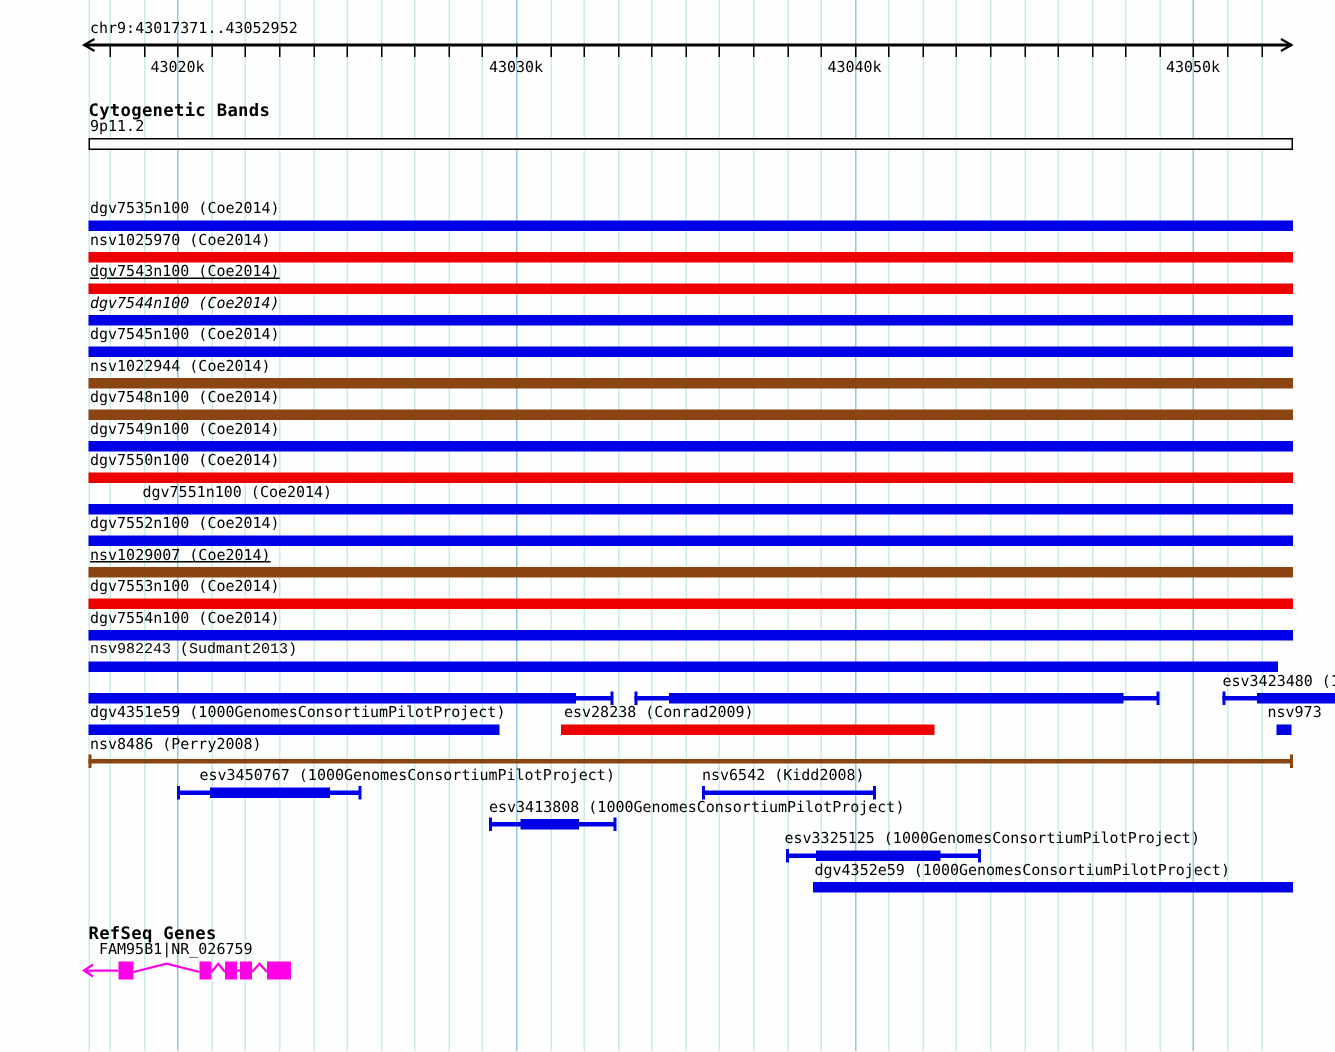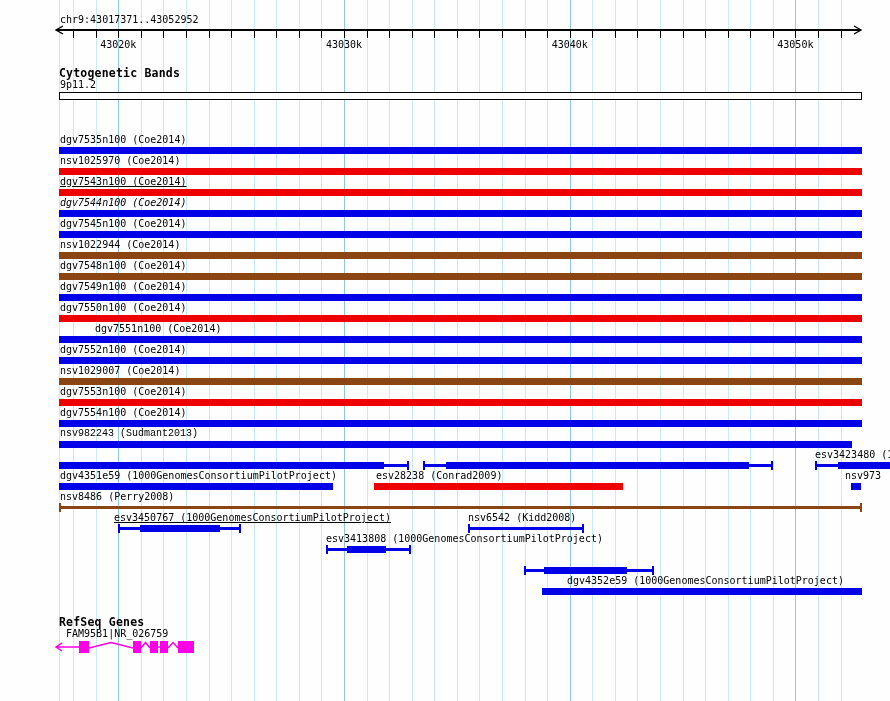--- a/index.html
+++ b/index.html
@@ -90,21 +90,21 @@
       <div class="variant-label" style="left: 60px; top: 260px;">dgv7548n100 (Coe2014)</div>
       <div class="bar" style="left: 59px; top: 273px; width: 803px; height: 7px; background: rgb(139, 69, 19);"></div>
       <div class="variant-label" style="left: 60px; top: 281px;">dgv7549n100 (Coe2014)</div>
       <div class="bar" style="left: 59px; top: 294px; width: 803px; height: 7px; background: rgb(0, 0, 232);"></div>
       <div class="variant-label" style="left: 60px; top: 302px;">dgv7550n100 (Coe2014)</div>
       <div class="bar" style="left: 59px; top: 315px; width: 803px; height: 7px; background: rgb(238, 0, 0);"></div>
       <div class="variant-label" style="left: 60px; top: 323px; margin-left: 35px;">dgv7551n100 (Coe2014)</div>
       <div class="bar" style="left: 59px; top: 336px; width: 803px; height: 7px; background: rgb(0, 0, 232);"></div>
       <div class="variant-label" style="left: 60px; top: 344px;">dgv7552n100 (Coe2014)</div>
       <div class="bar" style="left: 59px; top: 357px; width: 803px; height: 7px; background: rgb(0, 0, 232);"></div>
-      <div class="variant-label" style="left: 60px; top: 365px;">nsv1029007 (Coe2014)</div>
+      <div class="variant-label" style="left: 60px; top: 365px; text-decoration: underline;">nsv1029007 (Coe2014)</div>
       <div class="bar" style="left: 59px; top: 378px; width: 803px; height: 7px; background: rgb(139, 69, 19);"></div>
       <div class="variant-label" style="left: 60px; top: 386px;">dgv7553n100 (Coe2014)</div>
       <div class="bar" style="left: 59px; top: 399px; width: 803px; height: 7px; background: rgb(238, 0, 0);"></div>
       <div class="variant-label" style="left: 60px; top: 407px;">dgv7554n100 (Coe2014)</div>
       <div class="bar" style="left: 59px; top: 420px; width: 803px; height: 7px; background: rgb(0, 0, 232);"></div>
       <div class="variant-label" style="left: 60px; top: 428px; font-family: Liberation Mono, monospace;">nsv982243 (Sudmant2013)</div>
       <div class="bar" style="left: 59px; top: 441px; width: 793px; height: 7px; background: rgb(0, 0, 232);"></div>
       <div class="bar" style="left: 384px; top: 464px; width: 24px; height: 3px; background: rgb(0, 0, 232);"></div>
       <div class="bar" style="left: 59px; top: 462px; width: 325px; height: 7px; background: rgb(0, 0, 232);"></div>
       <div class="bar" style="left: 407px; top: 461px; width: 2px; height: 9px; background: rgb(0, 0, 232);"></div>
@@ -119,39 +119,40 @@
       <div class="variant-label" style="left: 60px; top: 470px;">dgv4351e59 (1000GenomesConsortiumPilotProject)</div>
       <div class="bar" style="left: 59px; top: 483px; width: 274px; height: 7px; background: rgb(0, 0, 232);"></div>
       <div class="variant-label" style="left: 376px; top: 470px;">esv28238 (Conrad2009)</div>
       <div class="bar" style="left: 374px; top: 483px; width: 249px; height: 7px; background: rgb(238, 0, 0);"></div>
       <div class="variant-label" style="left: 845px; top: 470px;">nsv973</div>
       <div class="bar" style="left: 851px; top: 483px; width: 10px; height: 7px; background: rgb(0, 0, 232);"></div>
       <div class="variant-label" style="left: 60px; top: 491px;">nsv8486 (Perry2008)</div>
       <div class="bar" style="left: 59px; top: 506px; width: 802px; height: 3px; background: rgb(139, 69, 19);"></div>
       <div class="bar" style="left: 59px; top: 503px; width: 2px; height: 9px; background: rgb(139, 69, 19);"></div>
       <div class="bar" style="left: 860px; top: 503px; width: 2px; height: 9px; background: rgb(139, 69, 19);"></div>
-      <div class="variant-label" style="left: 114px; top: 512px; text-decoration: underline;">esv3450767 (1000GenomesConsortiumPilotProject)</div>
+      <div class="variant-label" style="left: 133px; top: 512px;">esv3450767 (1000GenomesConsortiumPilotProject)</div>
       <div class="bar" style="left: 118px; top: 527px; width: 122px; height: 3px; background: rgb(0, 0, 232);"></div>
       <div class="bar" style="left: 140px; top: 525px; width: 80px; height: 7px; background: rgb(0, 0, 232);"></div>
       <div class="bar" style="left: 118px; top: 524px; width: 2px; height: 9px; background: rgb(0, 0, 232);"></div>
       <div class="bar" style="left: 239px; top: 524px; width: 2px; height: 9px; background: rgb(0, 0, 232);"></div>
       <div class="variant-label" style="left: 468px; top: 512px;">nsv6542 (Kidd2008)</div>
       <div class="bar" style="left: 468px; top: 527px; width: 115px; height: 3px; background: rgb(0, 0, 232);"></div>
       <div class="bar" style="left: 468px; top: 524px; width: 2px; height: 9px; background: rgb(0, 0, 232);"></div>
       <div class="bar" style="left: 582px; top: 524px; width: 2px; height: 9px; background: rgb(0, 0, 232);"></div>
       <div class="variant-label" style="left: 326px; top: 533px;">esv3413808 (1000GenomesConsortiumPilotProject)</div>
       <div class="bar" style="left: 326px; top: 548px; width: 84px; height: 3px; background: rgb(0, 0, 232);"></div>
       <div class="bar" style="left: 347px; top: 546px; width: 39px; height: 7px; background: rgb(0, 0, 232);"></div>
       <div class="bar" style="left: 326px; top: 545px; width: 2px; height: 9px; background: rgb(0, 0, 232);"></div>
       <div class="bar" style="left: 409px; top: 545px; width: 2px; height: 9px; background: rgb(0, 0, 232);"></div>
+      <div class="variant-label" style="left: 523px; top: 554px;">esv3325125 (1000GenomesConsortiumPilotProject)</div>
       <div class="bar" style="left: 524px; top: 569px; width: 129px; height: 3px; background: rgb(0, 0, 232);"></div>
       <div class="bar" style="left: 544px; top: 567px; width: 83px; height: 7px; background: rgb(0, 0, 232);"></div>
       <div class="bar" style="left: 524px; top: 566px; width: 2px; height: 9px; background: rgb(0, 0, 232);"></div>
       <div class="bar" style="left: 652px; top: 566px; width: 2px; height: 9px; background: rgb(0, 0, 232);"></div>
-      <div class="variant-label" style="left: 543px; top: 575px; margin-left: 24px;">dgv4352e59 (1000GenomesConsortiumPilotProject)</div>
+      <div class="variant-label" style="left: 543px; top: 575px;">dgv4352e59 (1000GenomesConsortiumPilotProject)</div>
       <div class="bar" style="left: 542px; top: 588px; width: 320px; height: 7px; background: rgb(0, 0, 232);"></div>
     </div>
   <svg id="overlay" width="890" height="701" viewBox="0 0 890 701">
       <path d="M56 30 H861" stroke="#000" stroke-width="2" fill="none"></path>
       <path d="M63 26 L56 30 L63 34" stroke="#000" stroke-width="1.4" fill="none"></path>
       <path d="M854 26 L861 30 L854 34" stroke="#000" stroke-width="1.4" fill="none"></path>
       <path d="M73.5 31 V38 M96.5 31 V38 M118.5 31 V38 M141.5 31 V38 M163.5 31 V38 M186.5 31 V38 M209.5 31 V38 M231.5 31 V38 M254.5 31 V38 M276.5 31 V38 M299.5 31 V38 M321.5 31 V38 M344.5 31 V38 M367.5 31 V38 M389.5 31 V38 M412.5 31 V38 M434.5 31 V38 M457.5 31 V38 M479.5 31 V38 M502.5 31 V38 M525.5 31 V38 M547.5 31 V38 M570.5 31 V38 M592.5 31 V38 M615.5 31 V38 M637.5 31 V38 M660.5 31 V38 M683.5 31 V38 M705.5 31 V38 M728.5 31 V38 M750.5 31 V38 M773.5 31 V38 M795.5 31 V38 M818.5 31 V38 M841.5 31 V38 " stroke="#000" stroke-width="1" fill="none"></path>
       <text x="118.33186251089066" y="48" text-anchor="middle" font-family="&quot;DejaVu Sans Mono&quot;,monospace" font-size="10px" fill="#000">43020k</text>
       <text x="344.0141086534949" y="48" text-anchor="middle" font-family="&quot;DejaVu Sans Mono&quot;,monospace" font-size="10px" fill="#000">43030k</text>
       <text x="569.6963547960991" y="48" text-anchor="middle" font-family="&quot;DejaVu Sans Mono&quot;,monospace" font-size="10px" fill="#000">43040k</text>

